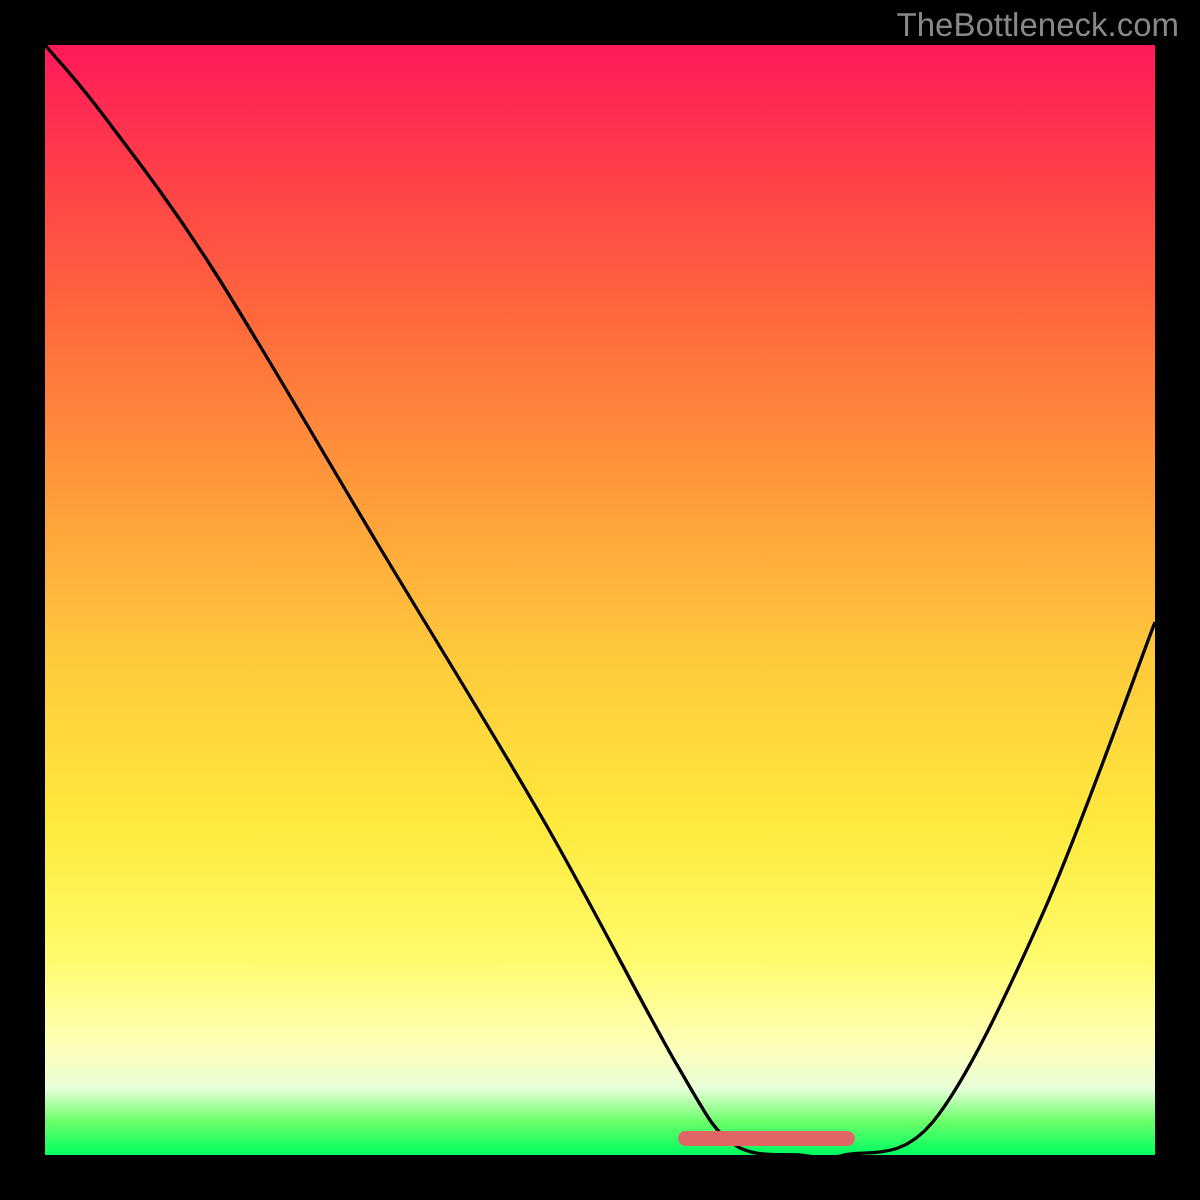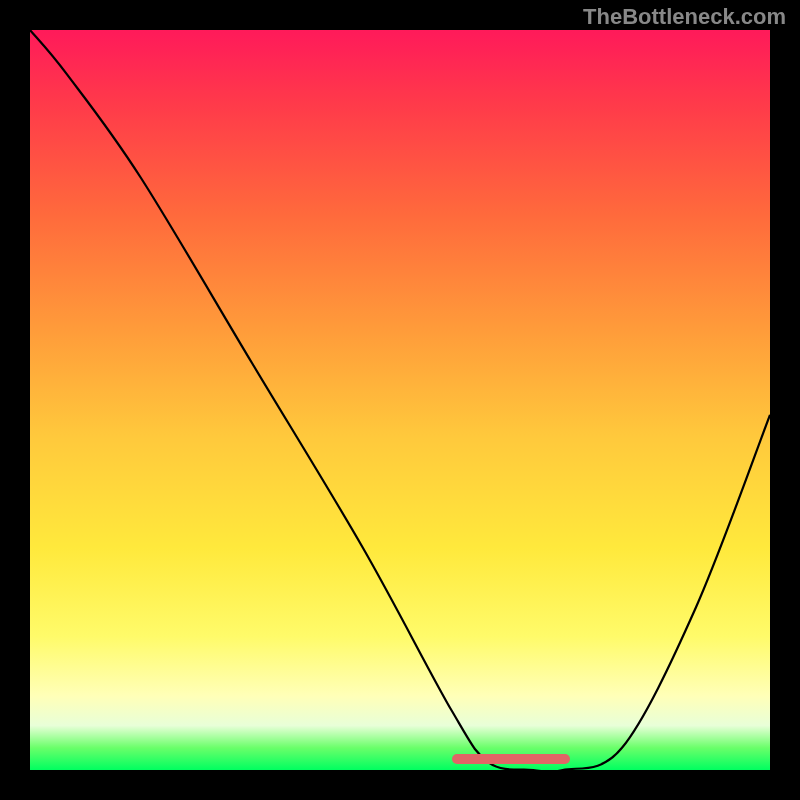--- a/index.html
+++ b/index.html
@@ -10,21 +10,21 @@
     position: relative;
     font-family: Arial, sans-serif;
     overflow: hidden;
   }
   .watermark {
     position: absolute;
     top: 4px;
     right: 14px;
     color: #888;
     font-size: 22px;
-    font-weight: 700;
+    font-weight: 400;
     z-index: 10;
   }
   .plot-area {
     position: absolute;
     left: 30px;
     top: 30px;
     width: 740px;
     height: 740px;
     overflow: hidden;
   }

